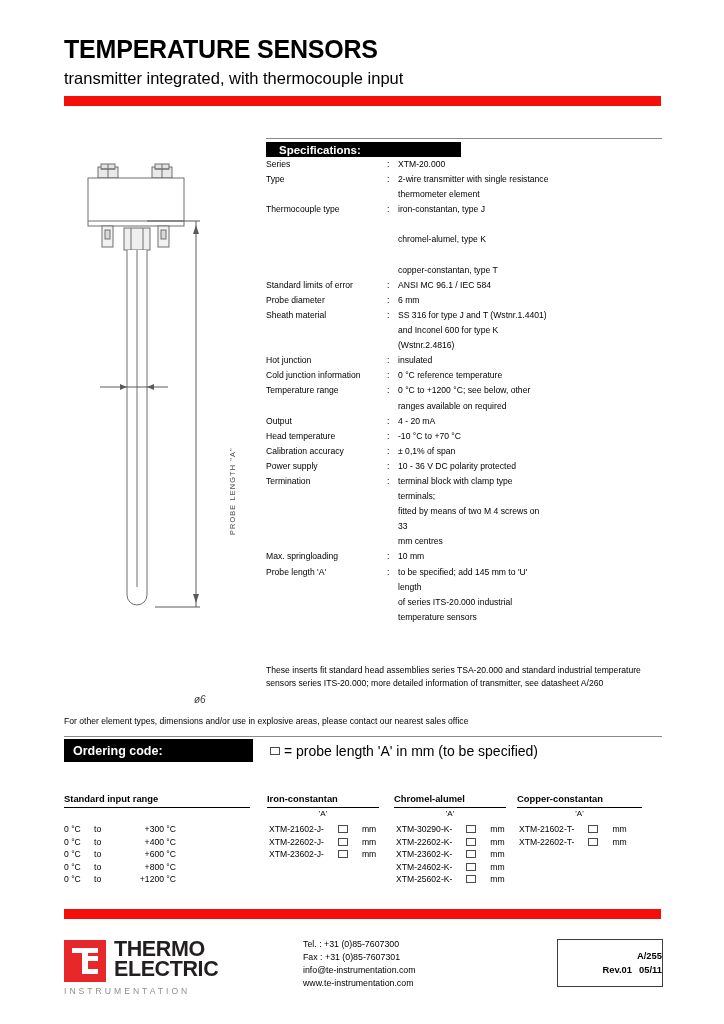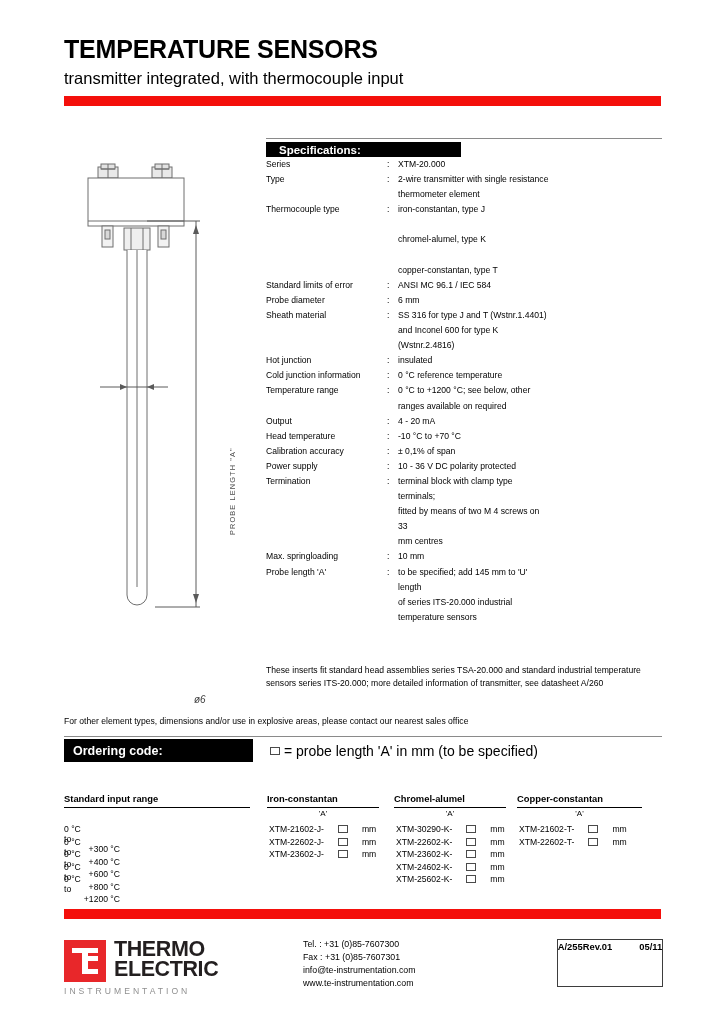--- a/index.html
+++ b/index.html
@@ -68,21 +68,21 @@
   }
 
   
   .ord{position:absolute;left:64px;top:793px;width:600px;font-size:8.6px;}
   .ord .heads{position:relative;height:17px;}
   .ord .h{position:absolute;top:0;font-weight:bold;font-size:9.4px;text-align:right;}
   .ord .hr{position:absolute;background:#000;height:1px;top:14px;}
   .ord .aLbl{position:absolute;font-size:8px;top:16px;text-align:center;}
   .ord .body{position:relative;margin-top:0;}
   .ord .cell{position:absolute;white-space:nowrap;}
-  .ord .rng{display:flex;flex-direction:column;}
+  .ord .rng{display:flex;}
   .ord .rng .a{width:30px;}
   .ord .rng .b{width:26px;}
   .ord .rng .c{width:56px;text-align:right;}
   .ord .pn{display:flex;align-items:center;gap:14px;}
 
   
   .logo{position:absolute;left:64px;top:940px;}
   .logo-mark{
     position:absolute;left:0;top:0;width:42px;height:42px;background:#e8272a;
   }
@@ -95,24 +95,24 @@
     position:absolute;left:0;top:46px;
     font-size:8.6px;letter-spacing:3.0px;color:#8f8f8f;
   }
   .contact{
     position:absolute;left:303px;top:938px;
     font-size:8.8px;line-height:1.48;
   }
   .docbox{
     position:absolute;left:557px;top:939px;width:104px;height:46px;
     border:1px solid #3d3d3d;
-    display:flex;flex-direction:row;align-items:flex-start;justify-content:center;
+    display:flex;flex-direction:column;align-items:flex-end;justify-content:center;
     font-size:9.4px;font-weight:bold;line-height:1.5;
   }
-  .docbox .r{display:flex;gap:27px;}
+  .docbox .r{display:flex;gap:7px;}
 
   
   .drawing{position:absolute;left:60px;top:155px;width:160px;height:480px;}
   .vlabel{
     position:absolute;left:168px;top:380px;
     font-size:7.4px;letter-spacing:1.1px;color:#4d4d4d;
     transform:rotate(-90deg);transform-origin:left top;
     white-space:nowrap;
   }
   .dlabel{

